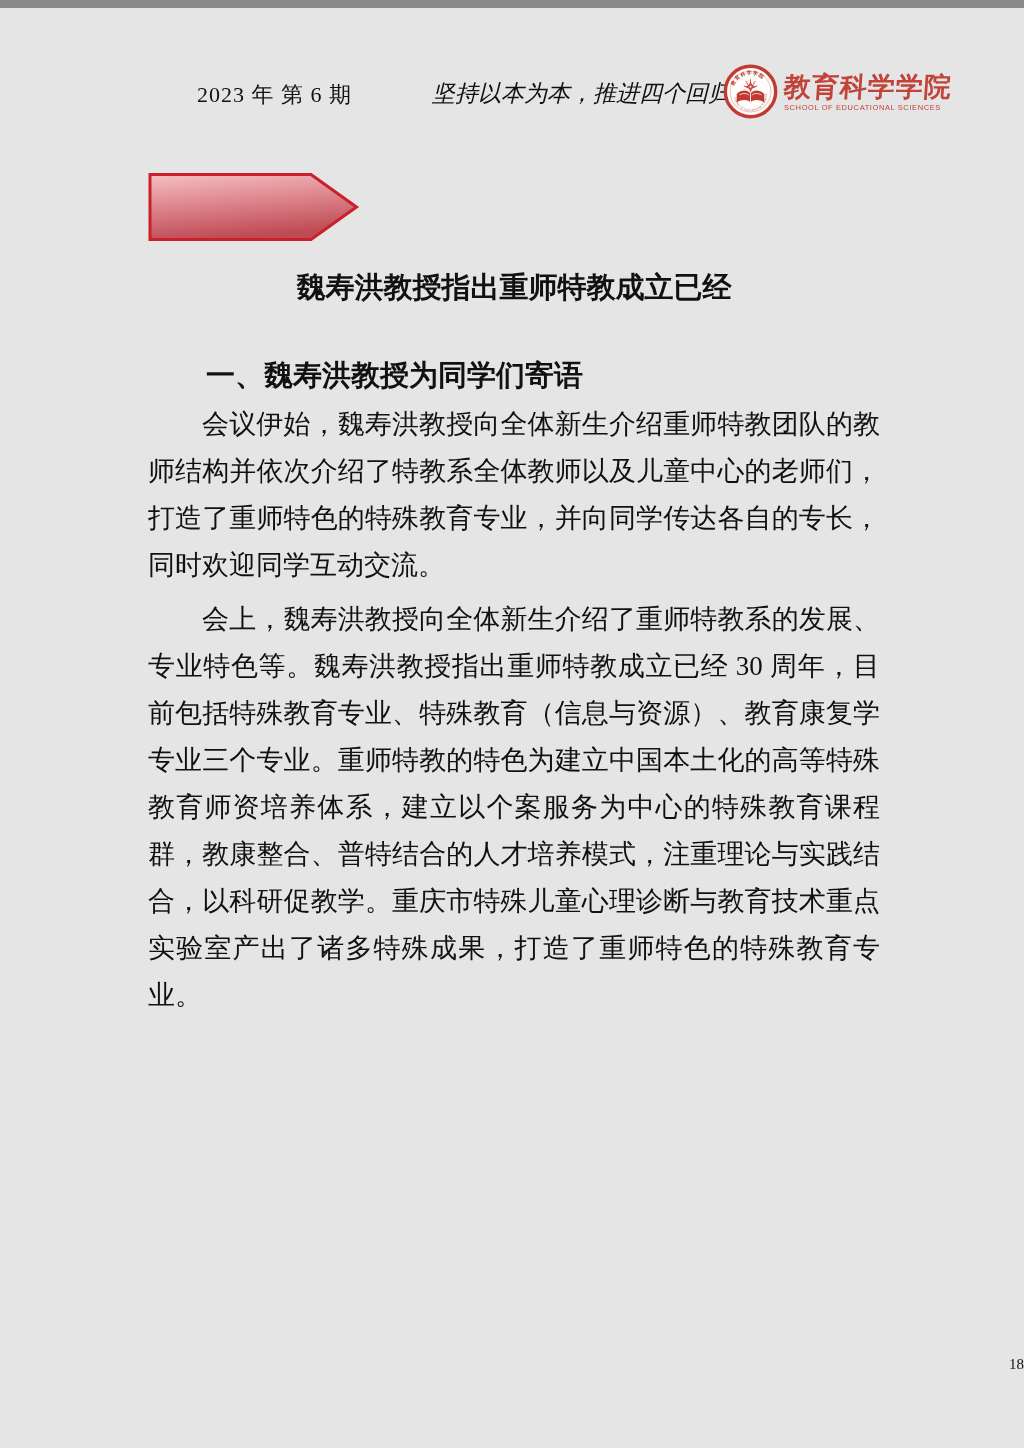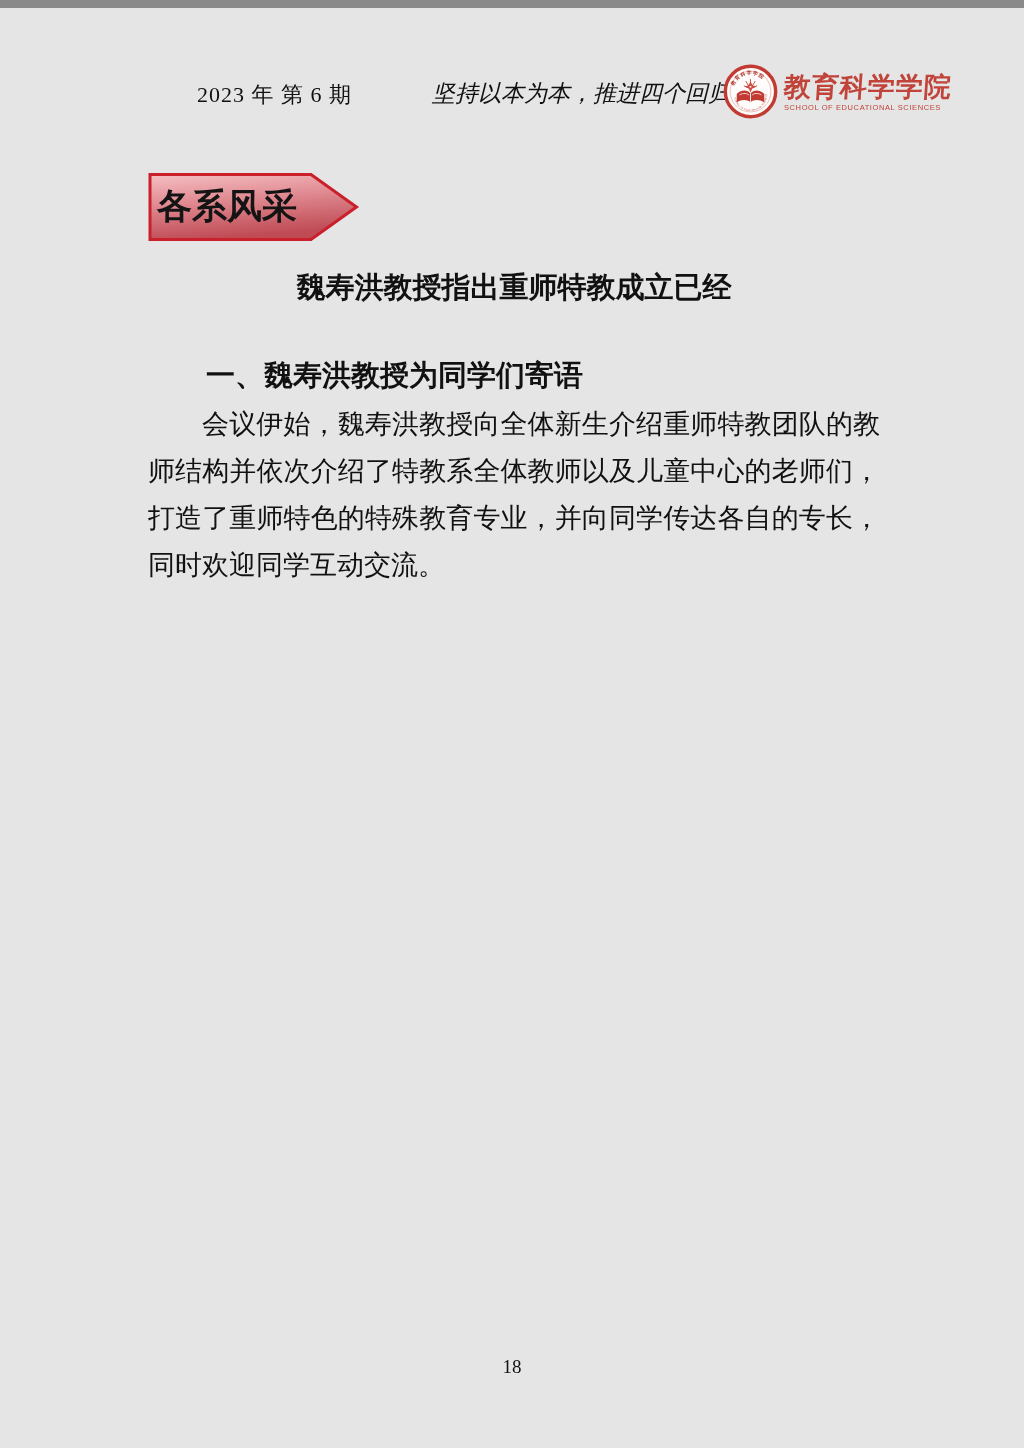--- a/index.html
+++ b/index.html
@@ -110,22 +110,22 @@
     margin: 7px 0 0 0;
     text-indent: 2em;
   }
 
   
   .footer {
     position: absolute;
     left: 0;
     right: 0;
     top: 1348px;
-    text-align: center;
-    font-size: 19px;
+    text-align: right;
+    font-size: 15px;
   }
 </style>
 </head>
 <body>
 
 <div class="page">
 
   <div>
     <span class="issue">2023 年 第 6 期</span>
     <span class="slogan">坚持以本为本，推进四个回归</span>
@@ -172,26 +172,26 @@
     <svg width="212" height="70" viewBox="0 0 212 70" aria-hidden="true">
       <defs>
         <linearGradient id="bannerGrad" x1="0" y1="0" x2="0.25" y2="1">
           <stop offset="0" stop-color="#f5c0c3"></stop>
           <stop offset="0.45" stop-color="#e08a91"></stop>
           <stop offset="1" stop-color="#bf4b55"></stop>
         </linearGradient>
       </defs>
       <polygon points="2,2.5 163,2.5 208.5,35 163,67.5 2,67.5" fill="url(#bannerGrad)" stroke="#c9202b" stroke-width="3"></polygon>
     </svg>
-    <span class="banner-label">各系风采</span>
   </div>
 
   <div class="article">
     <h1>魏寿洪教授指出重师特教成立已经</h1>
     <h2>一、魏寿洪教授为同学们寄语</h2>
     <p>会议伊始，魏寿洪教授向全体新生介绍重师特教团队的教师结构并依次介绍了特教系全体教师以及儿童中心的老师们，打造了重师特色的特殊教育专业，并向同学传达各自的专长，同时欢迎同学互动交流。</p>
+    <p>会上，魏寿洪教授向全体新生介绍了重师特教系的发展、专业特色等。魏寿洪教授指出重师特教成立已经 30 周年，目前包括特殊教育专业、特殊教育（信息与资源）、教育康复学专业三个专业。重师特教的特色为建立中国本土化的高等特殊教育师资培养体系，建立以个案服务为中心的特殊教育课程群，教康整合、普特结合的人才培养模式，注重理论与实践结合，以科研促教学。重庆市特殊儿童心理诊断与教育技术重点实验室产出了诸多特殊成果，打造了重师特色的特殊教育专业。</p>
   </div>
 
   <div class="footer">
     <span>18</span>
   </div>
 
 </div>
 
 </body></html>

